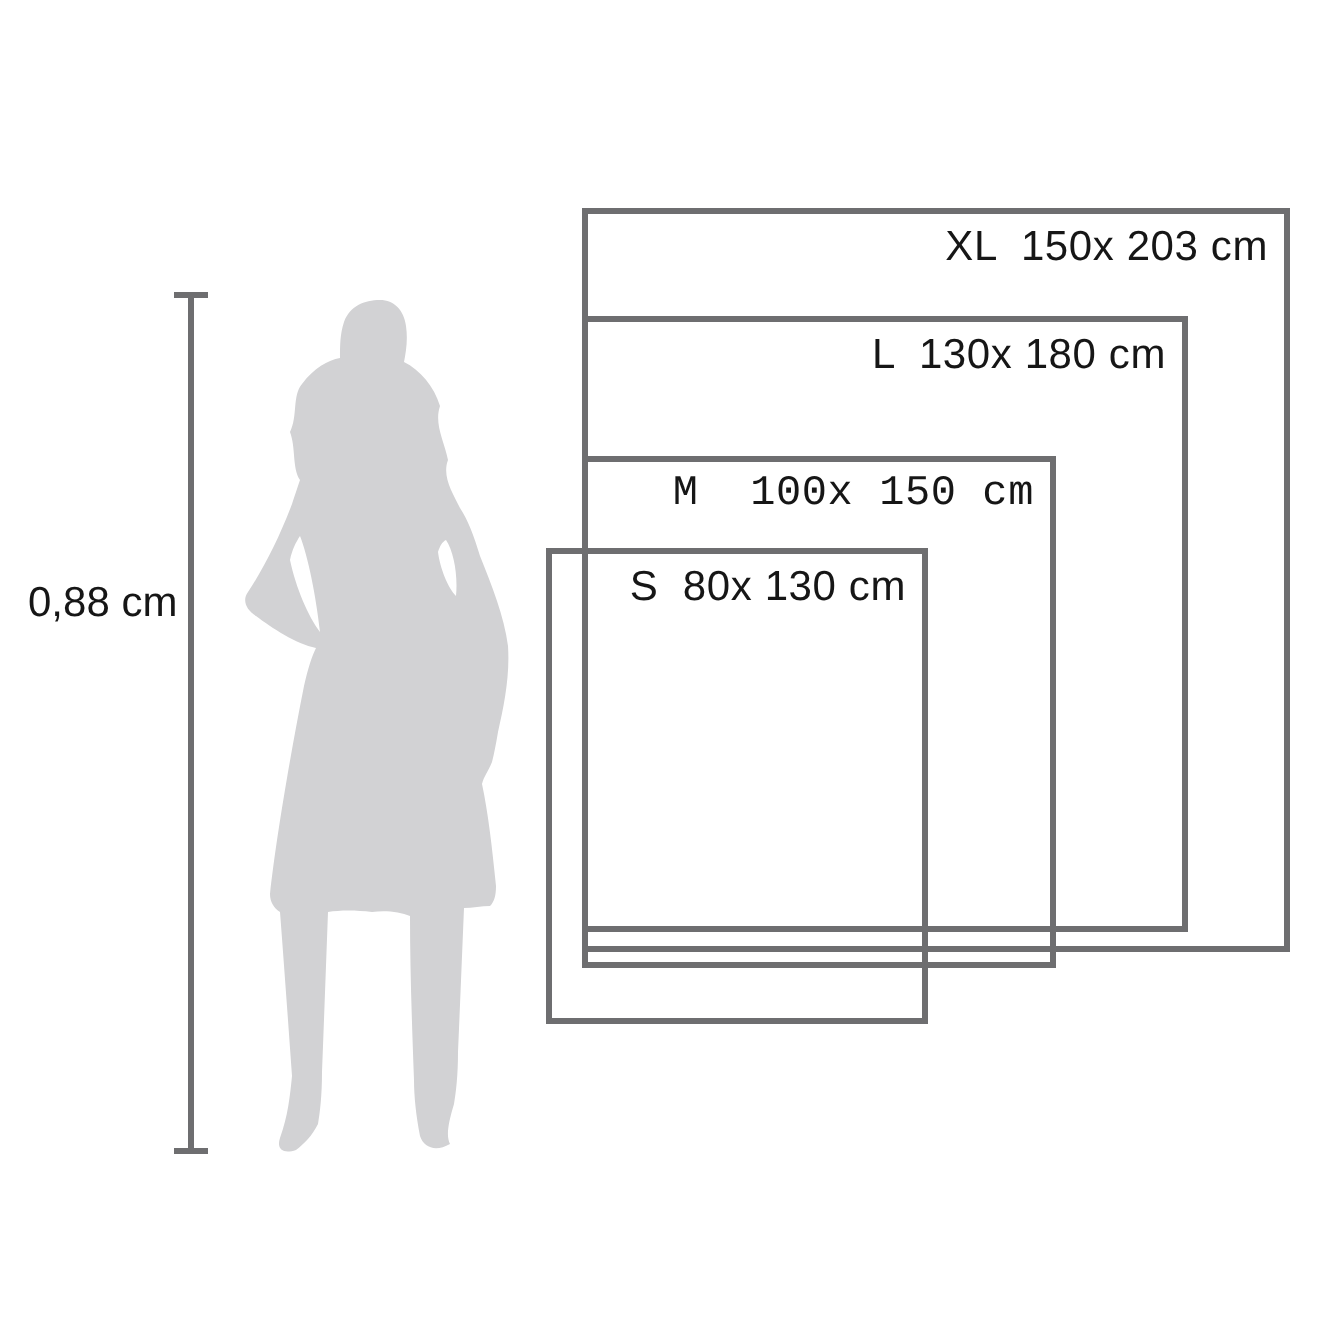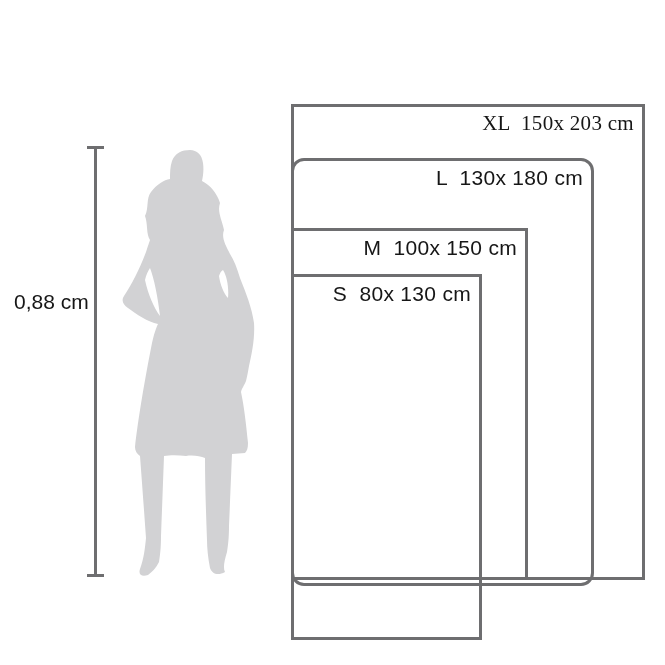--- a/index.html
+++ b/index.html
@@ -3,24 +3,24 @@
 <meta charset="utf-8">
 <style>
   html,body{margin:0;padding:0;background:#ffffff;}
   .canvas{
     position:relative;width:665px;height:665px;background:#ffffff;
     font-family:"Liberation Sans",sans-serif;color:#161616;overflow:hidden;
   }
   .size-rect{
     position:absolute;box-sizing:border-box;border:3px solid #6e6e70;background:transparent;
   }
-  #rect-xl{left:291px;top:104px;width:354px;height:476px;font-family:Liberation Serif, serif;}
-  #rect-l {left:291px;top:158px;width:303px;height:428px;border-radius:13px;}
-  #rect-m {left:291px;top:228px;width:237px;height:352px;}
-  #rect-s {left:291px;top:274px;width:191px;height:366px;}
+  #rect-xl{left:291px;top:104px;width:354px;height:372px;}
+  #rect-l {left:291px;top:158px;width:303px;height:308px;}
+  #rect-m {left:291px;top:228px;width:237px;height:256px;font-family:Liberation Mono, monospace;}
+  #rect-s {left:273px;top:274px;width:191px;height:238px;}
   .size-label{
     position:absolute;top:4px;right:8px;font-size:21px;line-height:1.2;
     white-space:pre;color:#161616;letter-spacing:0.3px;
   }
   .measure-line{
     position:absolute;left:94px;top:147px;width:3px;height:430px;background:#6e6e70;
   }
   .measure-cap{
     position:absolute;left:87px;width:17px;height:3px;background:#6e6e70;
   }

